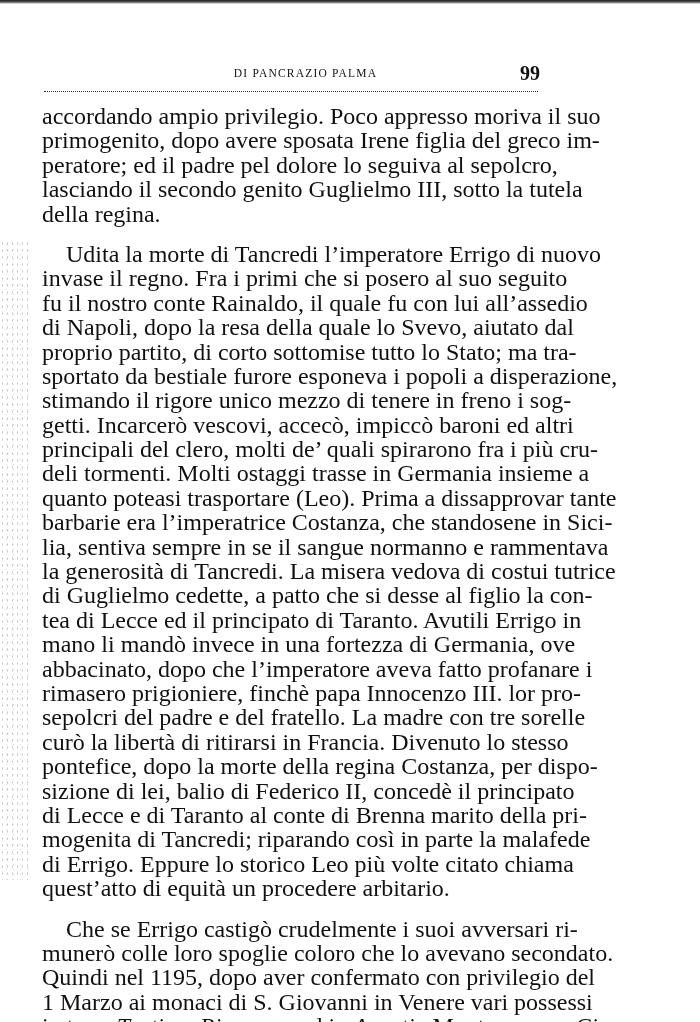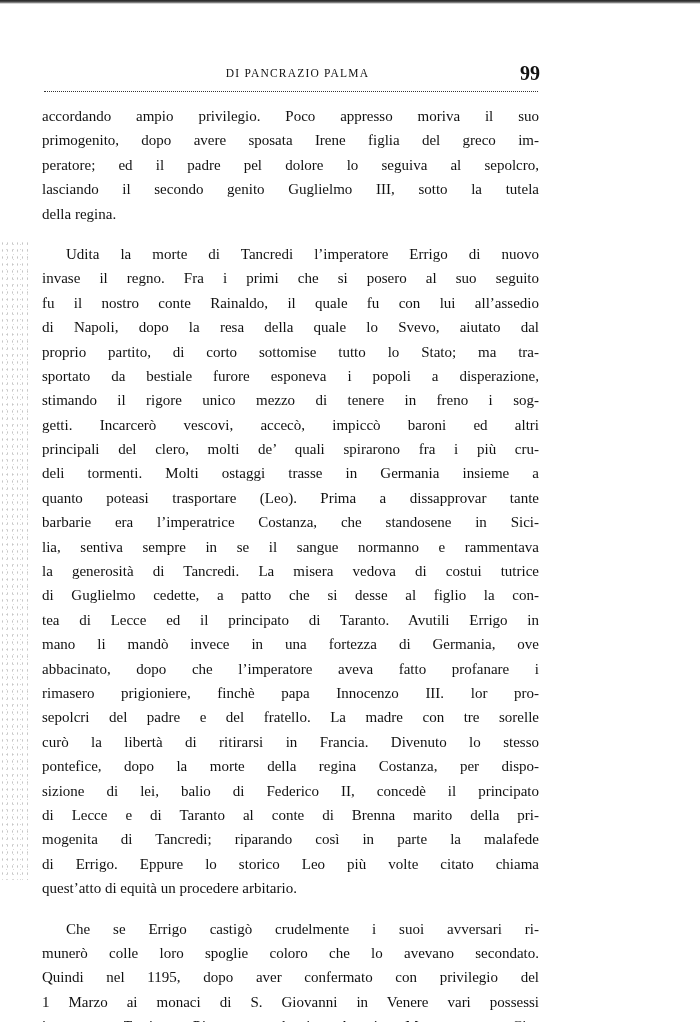--- a/index.html
+++ b/index.html
@@ -34,21 +34,21 @@
   }
   .header {
     position: absolute;
     left: 42px;
     top: 64px;
     width: 500px;
     height: 24px;
   }
   .running-title {
     position: absolute;
-    left: 8px;
+    left: 16px;
     width: 495px;
     text-align: center;
     top: 3px;
     font-family: "Liberation Serif", serif;
     font-size: 11.5px;
     letter-spacing: 1.2px;
     font-variant: small-caps;
     text-transform: uppercase;
   }
   .page-number {
@@ -70,21 +70,21 @@
   .text-block {
     position: absolute;
     left: 42px;
     top: 104px;
     width: 497px;
   }
   .line {
     height: 24.4px;
     line-height: 24.4px;
     font-family: "Liberation Serif", serif;
-    font-size: 15px;
+    font-size: 24px;
     text-align: justify;
     text-align-last: justify;
     white-space: nowrap;
     overflow: visible;
   }
   .line.last {
     text-align-last: left;
   }
   .line.indent {
     padding-left: 24px;

